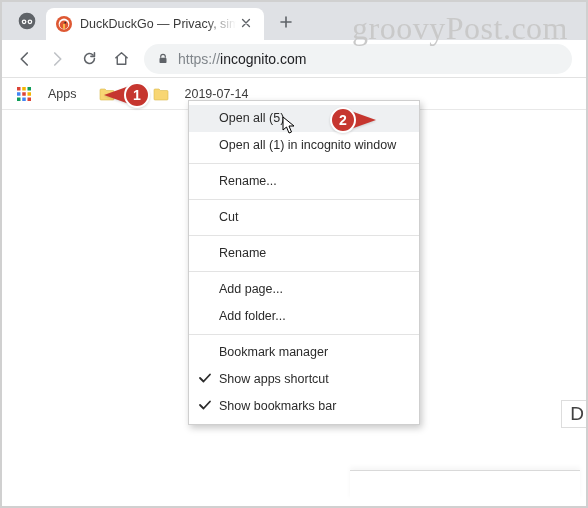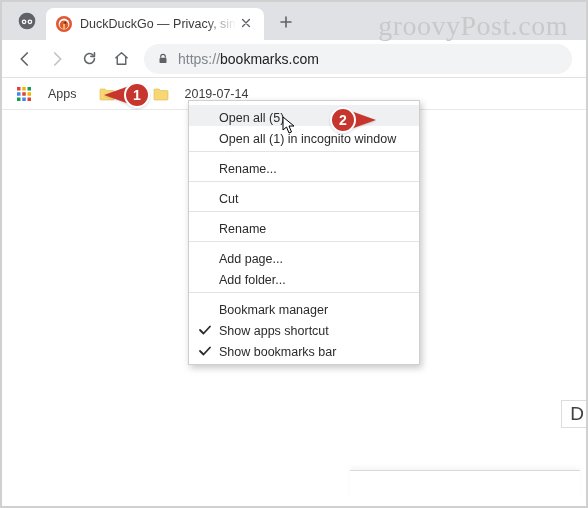--- a/index.html
+++ b/index.html
@@ -9,21 +9,21 @@
     font-size: 13px;
     color: #333;
     background: #fff;
     border: 2px solid #d0d0d0;
     position: relative;
     overflow: hidden;
   }
   .watermark {
     position: absolute; top: 8px; right: 18px;
     font-family: Georgia, "Times New Roman", serif;
-    font-size: 28px; color: #c9c9c9;
+    font-size: 32px; color: #c9c9c9;
     letter-spacing: 0.5px;
     pointer-events: none;
   }
   
   .tabstrip {
     height: 38px; background: #dfe1e5;
     display: flex; align-items: flex-end;
     padding-left: 10px;
   }
   .win-icon {
@@ -105,21 +105,21 @@
     width: 232px;
     background: #fff;
     border: 1px solid #cfcfcf;
     box-shadow: 2px 3px 7px rgba(0,0,0,0.22);
     padding: 4px 0;
     font-size: 12.5px;
     color:#2b2b2b;
     z-index: 50;
   }
   .ctxitem {
-    height: 21px; line-height:27px;
+    height: 27px; line-height:27px;
     padding: 0 14px 0 30px;
     position:relative;
     white-space:nowrap;
   }
   .ctxitem.hi { background:#eef0f2; }
   .ctxsep { height:1px; background:#e3e3e3; margin:4px 0; }
   .check { position:absolute; left:9px; top:5px; width:14px; height:14px; color:#2b2b2b;}
   
   .cursor {
     position:absolute; left: 280px; top: 114px; z-index:60;
@@ -221,21 +221,21 @@
         <path d="M4 11 L12 4 L20 11 M6 10 V20 H18 V10" fill="none" stroke="#5f6368" stroke-width="2" stroke-linecap="round" stroke-linejoin="round"></path>
       </svg>
   </div>
   <div class="omnibox">
     <span class="lock">
       <svg viewBox="0 0 24 24" width="14" height="14">
           <rect x="6" y="10" width="12" height="9" rx="2" fill="#5f6368"></rect>
           <path d="M8 10 V8 a4 4 0 0 1 8 0 V10" fill="none" stroke="#5f6368" stroke-width="2"></path>
         </svg>
     </span>
-    <span class="url"><span class="proto">https://</span><span>bookmarks.com</span></span>
+    <span class="url"><span class="proto">https://</span><span>incognito.com</span></span>
   </div>
 </div>
 
 <div class="bmbar">
   <div class="bm-item">
     <span class="apps-icon">
       <svg viewBox="0 0 16 16" width="16" height="16">
         <rect x="1" y="1" width="3.5" height="3.5" fill="#db4437"></rect>
           <rect x="6.25" y="1" width="3.5" height="3.5" fill="#f4b400"></rect>
           <rect x="11.5" y="1" width="3.5" height="3.5" fill="#0f9d58"></rect>

